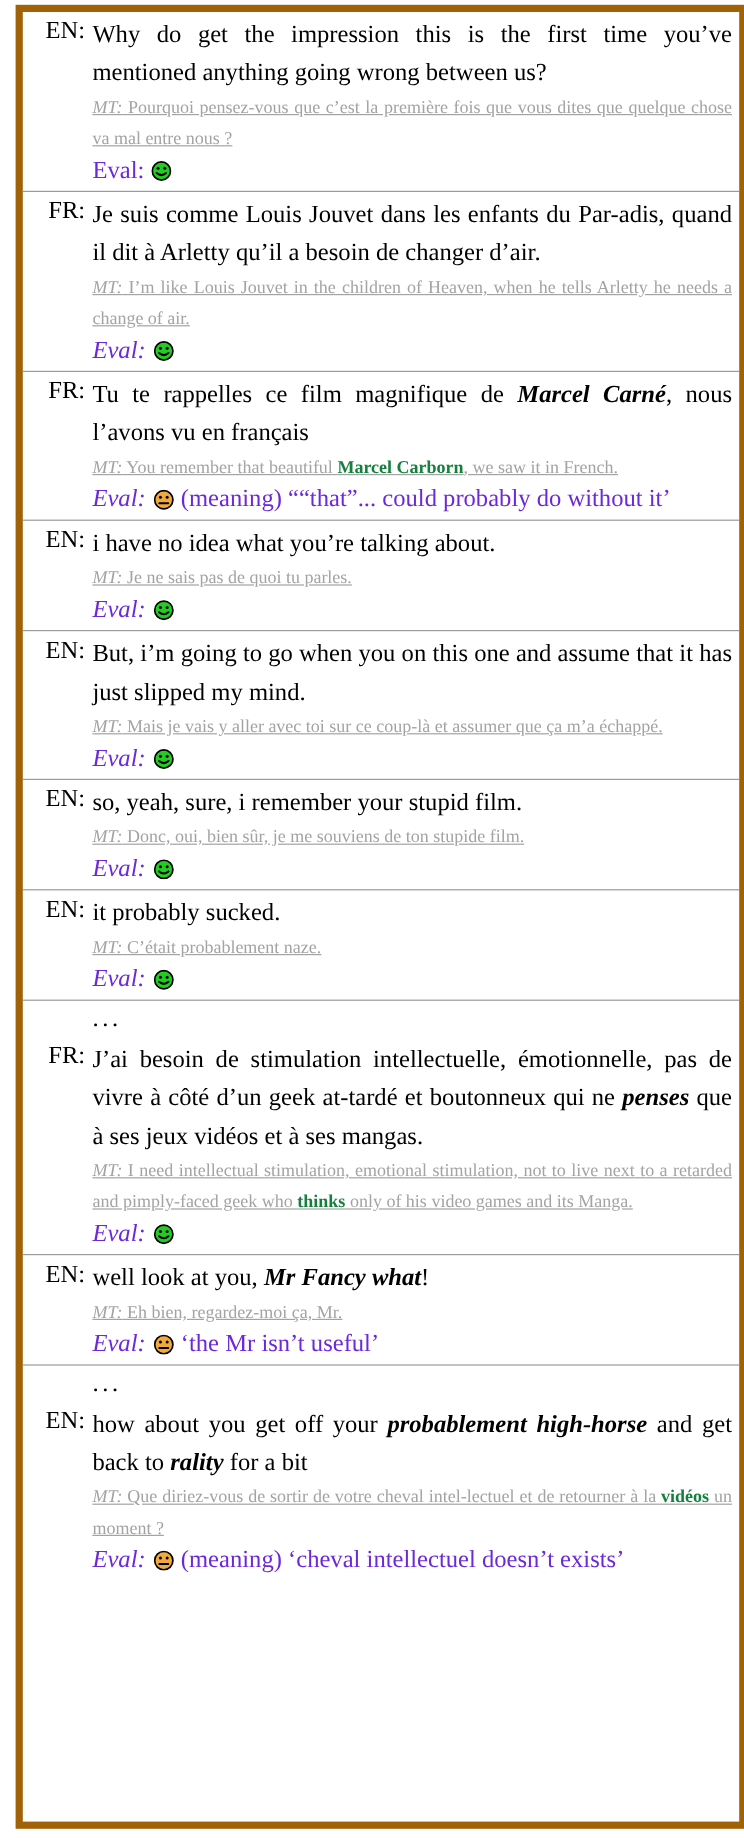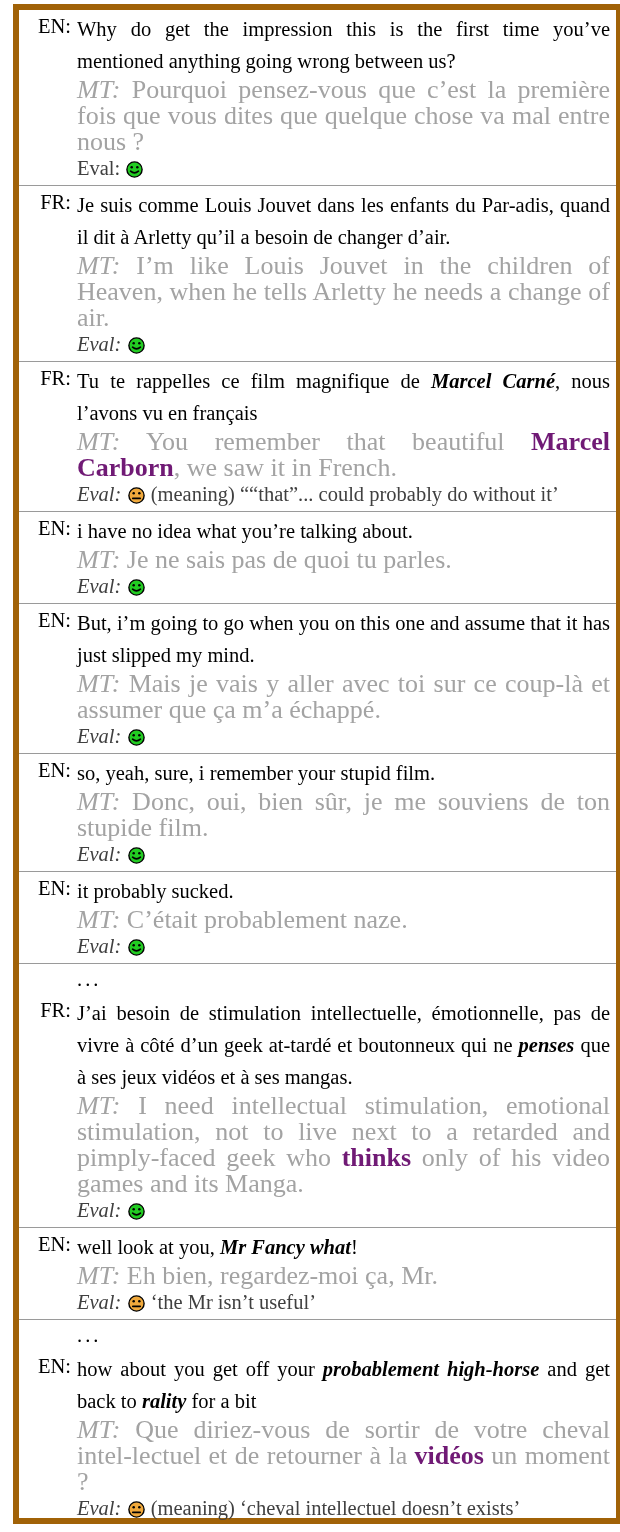--- a/index.html
+++ b/index.html
@@ -61,38 +61,39 @@
   }
   .src-line {
     font-size: 20.5px;
     line-height: 32px;
     text-align: justify;
     text-justify: inter-word;
     color: #000000;
     hyphens: manual;
   }
   .mt-line {
-    font-size: 26px;
+    font-size: 15px;
     line-height: 26px;
     text-align: justify;
     text-justify: inter-word;
     color: #a3a3a3;
+    text-decoration: underline;
   }
   .mt-line .mt-tag {
     font-style: italic;
     color: #a3a3a3;
   }
   .mt-line b, .mt-line strong {
     font-weight: bold;
-    color: #701a75;
+    color: #15803d;
   }
   .eval-line {
     font-size: 20.5px;
     line-height: 26px;
-    color: #404040;
+    color: #6d28d9;
     text-align: left;
   }
   .eval-tag {
     font-style: italic;
   }
   .eval-tag.upright {
     font-style: normal;
   }
   .eval-comment {
     font-style: normal;

